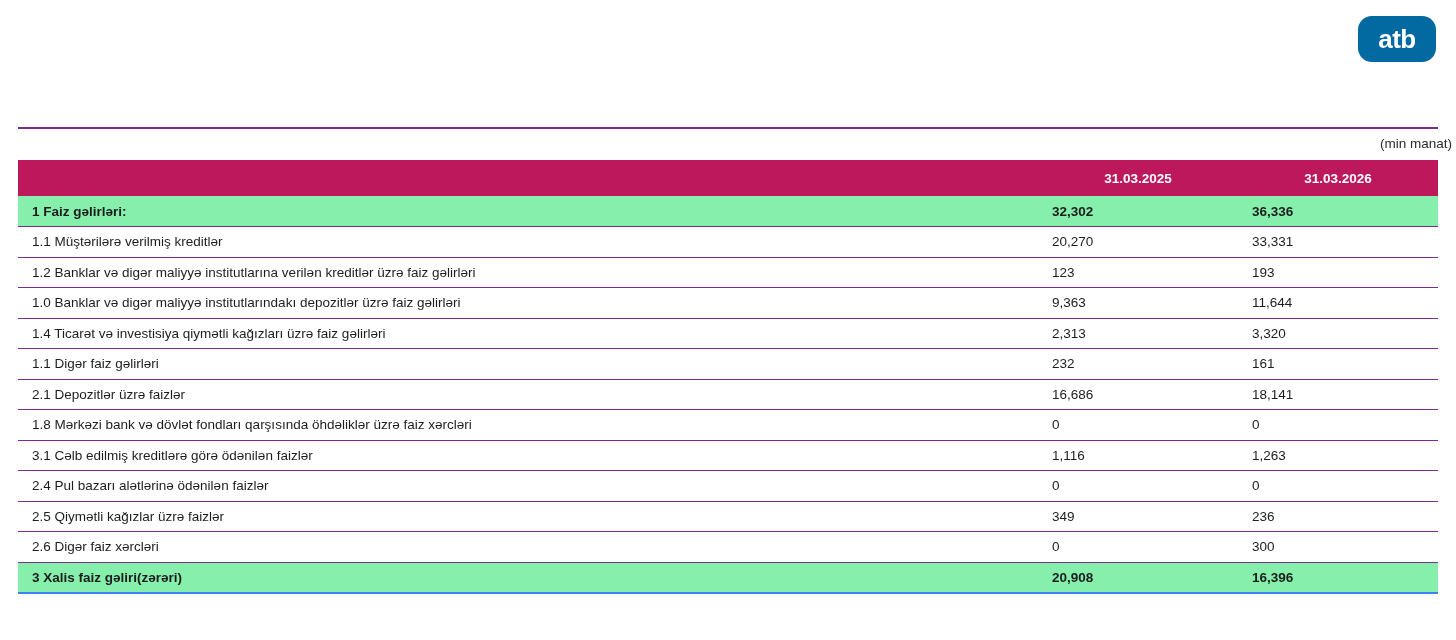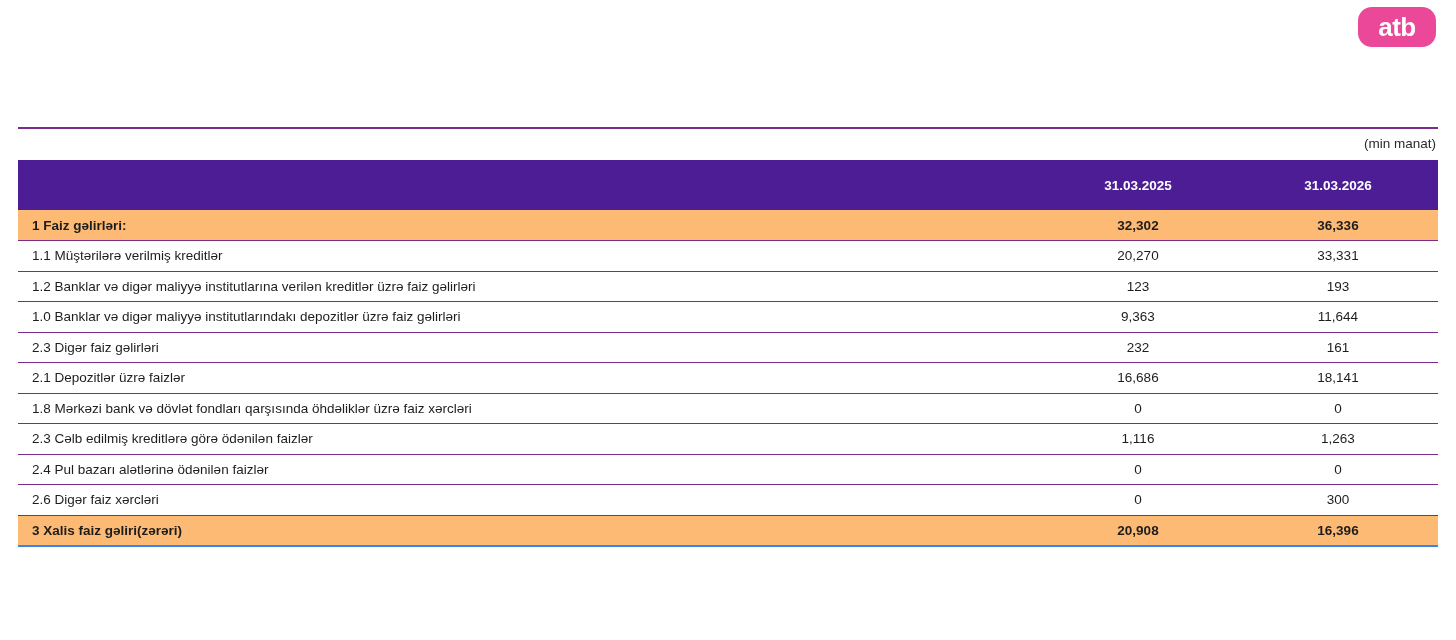--- a/index.html
+++ b/index.html
@@ -14,25 +14,25 @@
   .page {
     position: relative;
     width: 1456px;
     height: 640px;
     background: #ffffff;
   }
 
   
   .logo {
     position: absolute;
-    top: 7px;
+    top: 16px;
     right: 20px;
     width: 78px;
-    height: 40px;
-    background: #ec4899;
+    height: 46px;
+    background: #0369a1;
     border-radius: 14px;
     display: flex;
     align-items: center;
     justify-content: center;
   }
   .logo-text {
     color: #ffffff;
     font-size: 26px;
     font-weight: bold;
     letter-spacing: -0.5px;
@@ -46,21 +46,21 @@
     left: 18px;
     width: 1420px;
     height: 2px;
     background: #7b2d8e;
   }
 
   
   .unit-note {
     position: absolute;
     top: 136px;
-    left: 16px;
+    left: 32px;
     width: 1420px;
     text-align: right;
     font-size: 13.5px;
     color: #2b2b2b;
   }
 
   
   .table-wrap {
     position: absolute;
     top: 160px;
@@ -69,48 +69,48 @@
   }
   table {
     width: 100%;
     border-collapse: collapse;
     table-layout: fixed;
   }
   col.c-label { width: 1020px; }
   col.c-num   { width: 200px; }
 
   thead th {
-    background: #4c1d95;
+    background: #be185d;
     color: #ffffff;
     font-size: 13.5px;
     font-weight: bold;
-    height: 50px;
+    height: 36px;
     padding: 0 14px;
     text-align: center;
     border: none;
   }
   thead th.label-head { text-align: left; }
 
   tbody td {
     height: 30.5px;
     font-size: 13.5px;
     color: #1d1d1d;
     padding: 0 14px;
     border-bottom: 1.6px solid #7b2d8e;
     background: #ffffff;
-    text-align: center;
+    text-align: left;
     white-space: nowrap;
     overflow: hidden;
     text-overflow: ellipsis;
   }
   tbody td.label {
     text-align: left;
   }
   tbody tr.total td {
-    background: #fdba74;
+    background: #86efac;
     font-weight: bold;
   }
   tbody tr:last-child td {
     border-bottom: 2px solid #3b82f6;
   }
 </style>
 </head>
 <body>
 
 <div class="page">
@@ -152,43 +152,53 @@
             <td class="label">1.2 Banklar və digər maliyyə institutlarına verilən kreditlər üzrə faiz gəlirləri</td>
             <td>123</td>
             <td>193</td>
           </tr>
           <tr>
             <td class="label">1.0 Banklar və digər maliyyə institutlarındakı depozitlər üzrə faiz gəlirləri</td>
             <td>9,363</td>
             <td>11,644</td>
           </tr>
           <tr>
-            <td class="label">2.3 Digər faiz gəlirləri</td>
+            <td class="label">1.4 Ticarət və investisiya qiymətli kağızları üzrə faiz gəlirləri</td>
+            <td>2,313</td>
+            <td>3,320</td>
+          </tr>
+          <tr>
+            <td class="label">1.1 Digər faiz gəlirləri</td>
             <td>232</td>
             <td>161</td>
           </tr>
           <tr>
             <td class="label">2.1 Depozitlər üzrə faizlər</td>
             <td>16,686</td>
             <td>18,141</td>
           </tr>
           <tr>
             <td class="label">1.8 Mərkəzi bank və dövlət fondları qarşısında öhdəliklər üzrə faiz xərcləri</td>
             <td>0</td>
             <td>0</td>
           </tr>
           <tr>
-            <td class="label">2.3 Cəlb edilmiş kreditlərə görə ödənilən faizlər</td>
+            <td class="label">3.1 Cəlb edilmiş kreditlərə görə ödənilən faizlər</td>
             <td>1,116</td>
             <td>1,263</td>
           </tr>
           <tr>
             <td class="label">2.4 Pul bazarı alətlərinə ödənilən faizlər</td>
             <td>0</td>
             <td>0</td>
+          </tr>
+          <tr>
+            <td class="label">2.5 Qiymətli kağızlar üzrə faizlər</td>
+            <td>349</td>
+            <td>236</td>
           </tr>
           <tr>
             <td class="label">2.6 Digər faiz xərcləri</td>
             <td>0</td>
             <td>300</td>
           </tr>
           <tr class="total">
             <td class="label">3 Xalis faiz gəliri(zərəri)</td>
             <td>20,908</td>
             <td>16,396</td>

